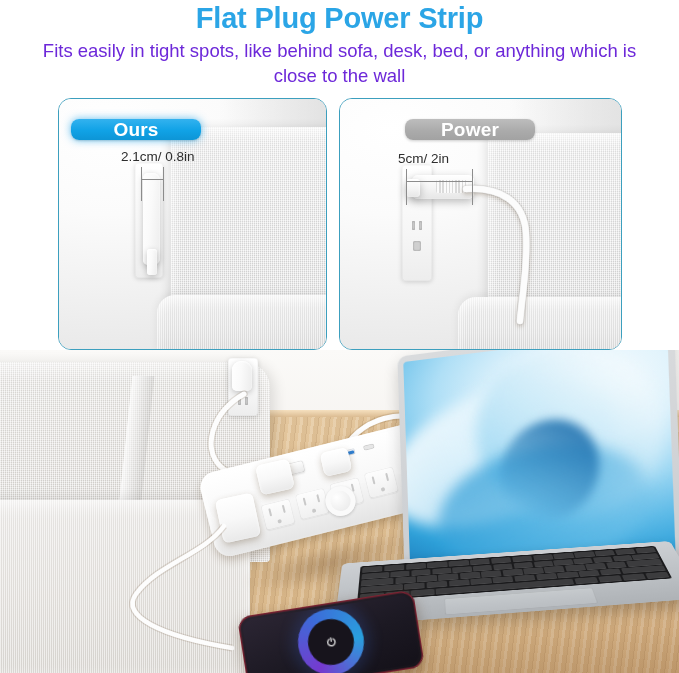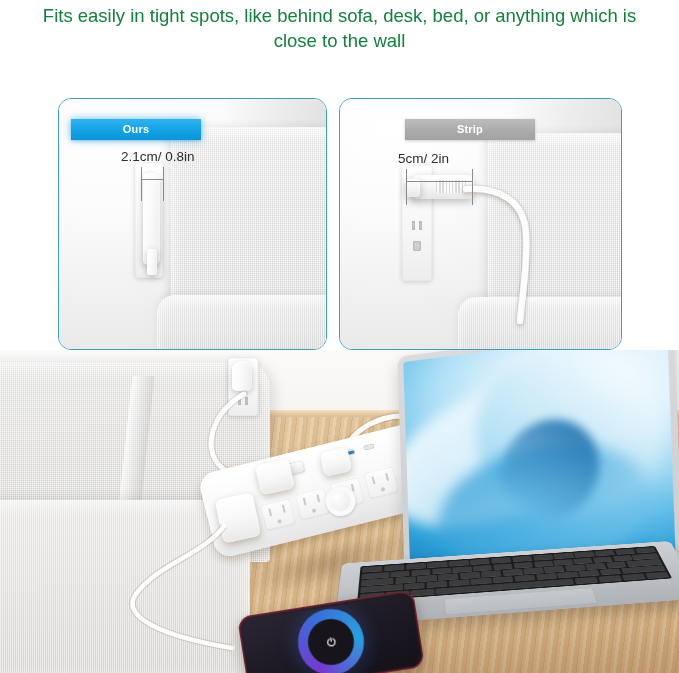--- a/index.html
+++ b/index.html
@@ -13,21 +13,21 @@
 
   
   .header{position:absolute;left:0;top:0;width:679px;height:92px;text-align:center;z-index:40;}
   .title{
     margin:0;padding-top:2px;
     font-size:29px;font-weight:bold;color:#2BA5E6;
     letter-spacing:-0.2px;line-height:33px;
   }
   .subtitle{
     margin:3px auto 12px;width:600px;
-    font-size:18.5px;color:#15803d;line-height:25px;font-weight:normal;
+    font-size:18.5px;color:#6d28d9;line-height:25px;font-weight:normal;
   }
 
   
   .compare{position:absolute;left:0;top:98px;width:679px;height:252px;z-index:30;}
   .panel{
     position:absolute;top:0;height:250px;
     border:1.6px solid #3C9FBE;border-radius:13px;
     overflow:hidden;background:#f2f2f2;
   }
   .panel-left{left:58px;width:267px;}
@@ -91,21 +91,21 @@
   .measure-label{
     position:absolute;font-size:13.5px;color:#2e2e2e;white-space:nowrap;
   }
   .mline{position:absolute;background:#8c8c8c;}
   .mline.h{height:1px;}
   .mline.v{width:1px;}
 
   
   .badge{
     position:absolute;height:21px;line-height:21px;
-    border-radius:0;color:#fff;font-size:11px;font-weight:bold;
+    border-radius:8px;color:#fff;font-size:19px;font-weight:bold;
     text-align:center;letter-spacing:.2px;
   }
   .badge-ours{
     left:71px;top:119px;width:130px;
     background:linear-gradient(180deg,#33b2ef 0%,#10a2e6 55%,#0d95d6 100%);
     box-shadow:0 0 9px rgba(45,170,235,.75),0 1px 2px rgba(0,0,0,.18);
   }
   .badge-others{
     left:405px;top:119px;width:130px;
     background:linear-gradient(180deg,#bdbdbd 0%,#ababab 55%,#a2a2a2 100%);
@@ -324,20 +324,21 @@
     position:absolute;left:50%;top:50%;transform:translate(-50%,-50%);
     color:#dcdcdc;font-size:11px;font-weight:bold;letter-spacing:-.5px;
   }
 </style>
 </head>
 <body>
 
 <div class="poster">
 
   <div class="header">
+    <h1 class="title">Flat Plug Power Strip</h1>
     <p class="subtitle">Fits easily in tight spots, like behind sofa, desk, bed, or anything which is close to the wall</p>
   </div>
 
   <div class="compare">
 
     <div class="panel panel-left">
       <div class="wall"></div>
 
       <div class="sofa" style="left:112px;top:28px;width:175px;height:190px;"></div>
       <div class="sofa-seat" style="left:98px;top:196px;width:190px;height:60px;"></div>
@@ -375,21 +376,21 @@
         <path d="M6,14 C40,12 64,26 66,58 C68,92 62,120 60,146" fill="none" stroke="#fcfcfc" stroke-width="6" stroke-linecap="round"></path>
       </svg>
 
       <div class="measure-label" style="left:58px;top:52px;text-align:center;">5cm/ 2in</div>
       <div class="mline v" style="left:66px;top:70px;height:36px;"></div>
       <div class="mline v" style="left:132px;top:70px;height:36px;"></div>
       <div class="mline h" style="left:66px;top:82px;width:67px;"></div>
     </div>
 
     <div class="badge badge-ours" style="top:21px;">Ours</div>
-    <div class="badge badge-others" style="top:21px;">Strip</div>
+    <div class="badge badge-others" style="top:21px;">Power</div>
 
   </div>
 
   <div class="photo">
 
     <div class="room-wall"></div>
     <div class="desk"></div>
     <div class="desk-edge"></div>
     <div class="desk-front-shadow"></div>
 

